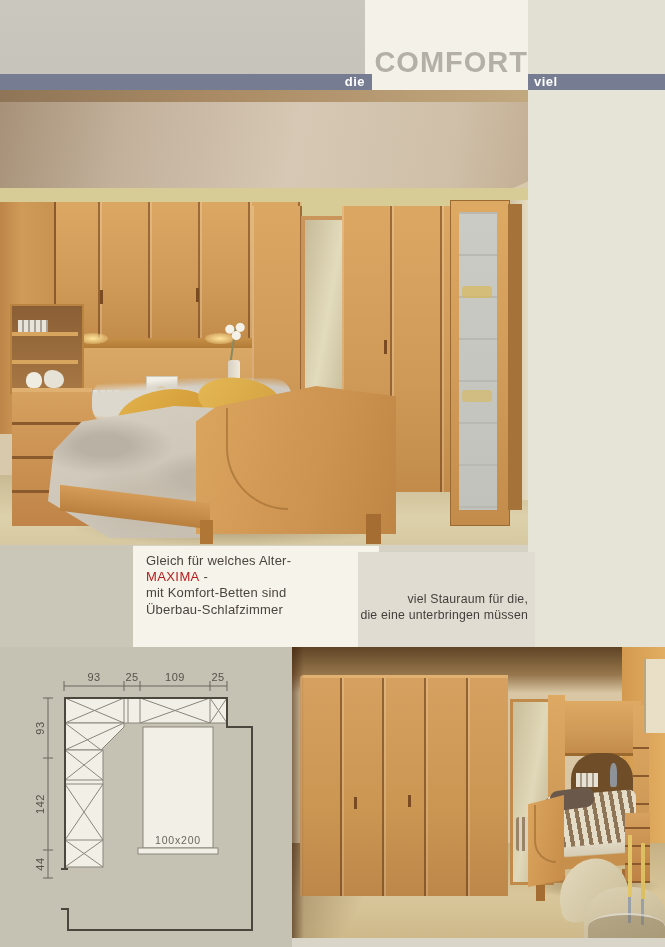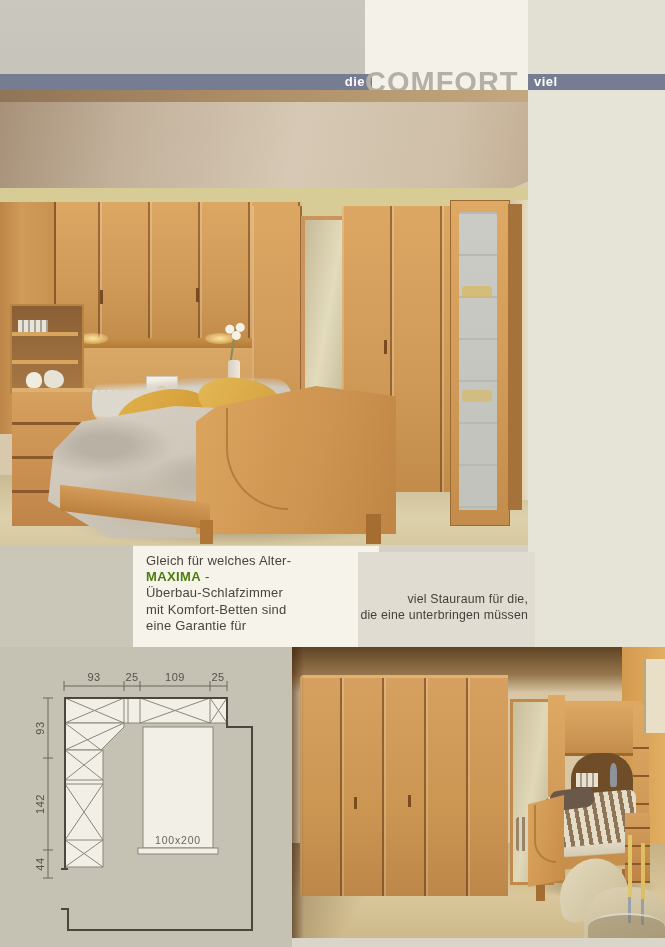--- a/index.html
+++ b/index.html
@@ -10,34 +10,34 @@
     -webkit-font-smoothing:antialiased;
   }
   .abs{position:absolute}
   
   .hdr-left-bg{left:0;top:0;width:365px;height:90px;background:linear-gradient(180deg,#cac7bf,#c6c3ba)}
   .hdr-white{left:365px;top:0;width:163px;height:90px;background:#f4f1e8}
   .hdr-right-bg{left:528px;top:0;width:137px;height:90px;background:#e2dfd3}
   .bar{height:16px;top:74px;background:#767d92;color:#fff;font-size:13px;font-weight:bold;line-height:16px;letter-spacing:.5px}
   .bar-left{left:0;width:365px;text-align:right;padding-right:7px}
   .bar-right{left:528px;width:137px;text-align:left;padding-left:6px}
-  .comfort{left:365px;top:64px;width:163px;height:40px;text-align:left;
+  .comfort{left:365px;top:44px;width:163px;height:40px;text-align:right;
     font-size:29px;font-weight:bold;letter-spacing:1px;color:#b4b0a7;line-height:36px}
   
   .photo1{left:0;top:90px;width:528px;height:455px;overflow:hidden;background:#d9c9ac}
   .photo2{left:292px;top:647px;width:373px;height:291px;overflow:hidden;background:#d8c6a4}
   .wood{background:linear-gradient(180deg,#dea963 0%,#d09a58 55%,#c38c4b 100%)}
   .doors{background:
     repeating-linear-gradient(90deg, rgba(255,245,225,.22) 0 2px, rgba(0,0,0,0) 2px 48px, rgba(104,58,20,.55) 48px 50px),
     linear-gradient(180deg,#dca763 0%,#cf9a58 60%,#c28b4a 100%)}
   
   .mid-left{left:0;top:545px;width:133px;height:102px;background:#cac6b8}
   .box1{left:133px;top:546px;width:225px;height:95px;background:#f6f3ea;
     padding:7px 8px 0 13px;font-size:13px;line-height:16.2px;color:#4a443e;letter-spacing:.2px}
-  .box1 .brand{color:#4d7c0f;font-weight:bold;letter-spacing:.4px}
+  .box1 .brand{color:#b91c1c;font-weight:normal;letter-spacing:.4px}
   .box2{left:358px;top:552px;width:170px;height:93px;background:#e0dcd1;
     padding:40px 7px 0 0;text-align:right;font-size:12.3px;line-height:15.8px;color:#443f3a;letter-spacing:.2px}
   .right-strip{left:528px;top:90px;width:137px;height:557px;background:#e6e3d7}
   
   .plan-area{left:0;top:647px;width:292px;height:300px;background:#c5c1b3}
   .bottom-strip{left:292px;top:938px;width:373px;height:9px;background:#d9d5c8}
   .plan-label{font-family:"Liberation Sans",sans-serif;font-size:11px;fill:#57524a;letter-spacing:.5px}
   .bed-label{font-family:"Liberation Sans",sans-serif;font-size:10.5px;fill:#6b665e;letter-spacing:.8px}
 </style>
 </head>
@@ -151,23 +151,22 @@
   <div class="abs" style="left:0;top:0;width:528px;height:12px;
        background:linear-gradient(90deg,#8f7557,#a98a64 40%,#c2a87f)"></div>
 </div>
 
 <div class="abs mid-left"></div>
 <div class="abs right-strip"></div>
 
 <div class="abs box1">
   <div>Gleich für welches Alter-</div>
   <div><span class="brand">MAXIMA</span><span> -</span></div>
+  <div>mit Komfort-Betten sind</div>
   <div>Überbau-Schlafzimmer</div>
-  <div>mit Komfort-Betten sind</div>
-  <div>eine Garantie für</div>
 </div>
 
 <div class="abs box2">
   <div>viel Stauraum für die,</div>
   <div>die eine unterbringen müssen</div>
 </div>
 
 <div class="abs plan-area">
   <svg width="292" height="300" viewBox="0 0 292 300" xmlns="http://www.w3.org/2000/svg">
 

